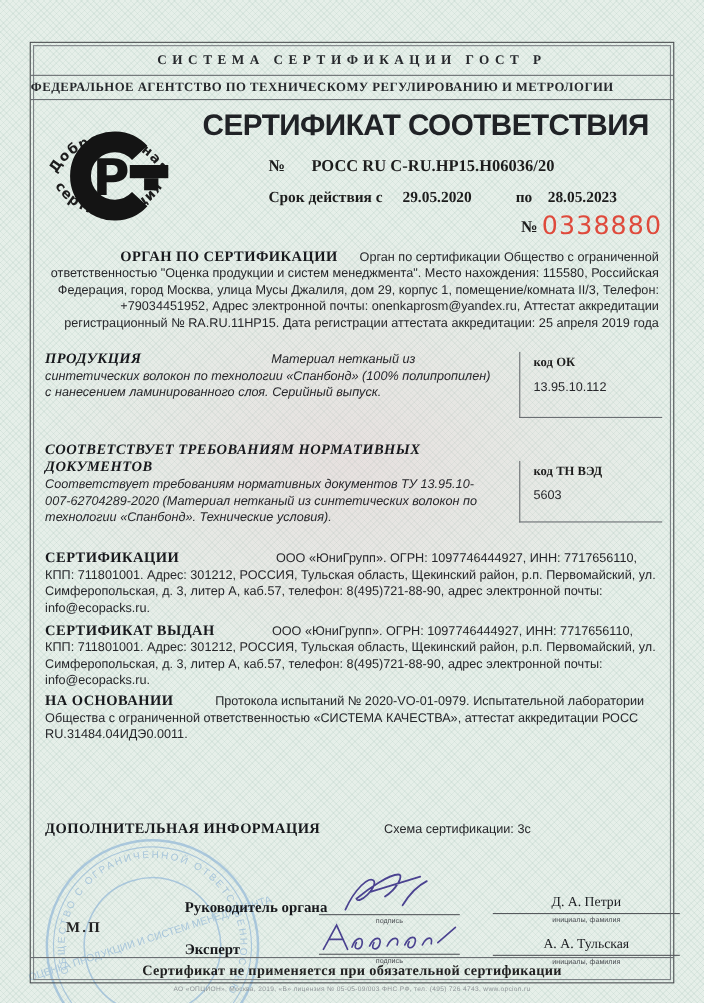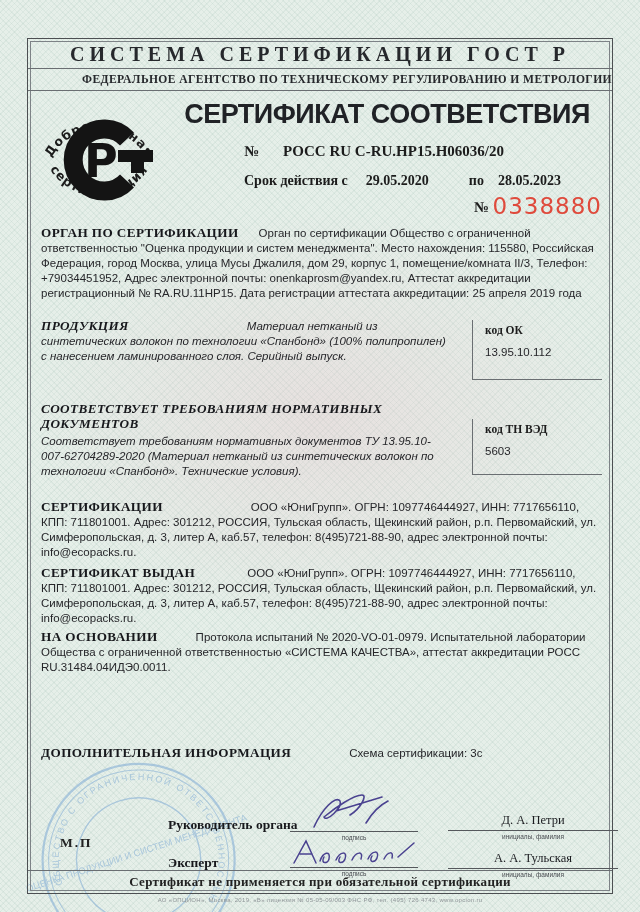--- a/index.html
+++ b/index.html
@@ -8,23 +8,23 @@
     background:
       radial-gradient(ellipse 420px 300px at 50% 46%, rgba(233,190,200,0.30), rgba(233,190,200,0) 70%),
       repeating-linear-gradient(45deg, rgba(150,185,172,0.14) 0 1px, rgba(0,0,0,0) 1px 4px),
       repeating-linear-gradient(-45deg, rgba(150,185,172,0.14) 0 1px, rgba(0,0,0,0) 1px 4px),
       linear-gradient(#e6efe9,#e6efe9);
     font-family:"Liberation Serif", serif;color:#1c1c1c;
   }
   .frame{position:absolute;left:27px;top:38px;right:27px;bottom:18px;border:1.5px solid #4c4f52;}
   .frame-inner{position:absolute;inset:2px;border:1px solid #7d8286;}
   .hdr1{position:absolute;left:0;right:0;top:0;height:29px;border-bottom:1px solid #6a6e72;
-        text-align:center;font-weight:bold;font-size:20px;letter-spacing:5px;line-height:30px;color:#26282c;}
+        text-align:center;font-weight:bold;font-size:12px;letter-spacing:5px;line-height:30px;color:#26282c;}
   .hdr2{position:absolute;left:0;right:0;top:30px;height:21px;border-bottom:1px solid #6a6e72;
-        text-align:right;font-weight:bold;font-size:11.6px;letter-spacing:0.4px;line-height:21px;color:#26282c;}
+        text-align:left;font-weight:bold;font-size:11.6px;letter-spacing:0.4px;line-height:21px;color:#26282c;}
   .titleblock{position:absolute;left:0;right:0;top:52px;height:130px;}
   .logo{position:absolute;left:6px;top:2px;width:130px;height:130px;}
   .cert-title{position:absolute;left:140px;right:6px;top:8px;text-align:center;
         font-family:"Liberation Sans",sans-serif;font-weight:bold;font-size:27px;letter-spacing:-0.5px;color:#202226;}
   .numline{position:absolute;left:216px;top:52px;font-weight:bold;font-size:15px;}
   .numline .no{margin-right:24px;}
   .validline{position:absolute;left:216px;top:82px;font-weight:bold;font-size:14px;}
   .validline .d1{margin-left:18px;margin-right:40px;}
   .validline .d2{margin-left:14px;}
   .serial{position:absolute;right:10px;top:102px;font-size:15px;font-weight:bold;}
@@ -107,21 +107,21 @@
       <div class="validline">
         <span>Срок действия  с</span><span class="d1">29.05.2020</span><span>по</span><span class="d2">28.05.2023</span>
       </div>
 
       <div class="serial">
         <span>№</span>
         <span class="digits">0338880</span>
       </div>
     </div>
 
-    <div class="sec" style="top:186px;">
+    <div class="sec" style="top:186px;text-align:right;">
       <span class="lbl gap20">ОРГАН ПО СЕРТИФИКАЦИИ</span><span>Орган по сертификации Общество с ограниченной ответственностью "Оценка продукции и систем менеджмента". Место нахождения: 115580, Российская Федерация, город Москва, улица Мусы Джалиля, дом 29, корпус 1, помещение/комната II/3, Телефон: +79034451952, Адрес электронной почты: onenkaprosm@yandex.ru, Аттестат аккредитации регистрационный № RA.RU.11HP15. Дата регистрации аттестата аккредитации: 25 апреля 2019 года</span>
     </div>
 
     <div class="sec pad-r" style="top:279px;">
       <span class="lbl gap120">ПРОДУКЦИЯ</span><span>Материал нетканый из синтетических волокон по технологии «Спанбонд» (100% полипропилен) с нанесением ламинированного слоя. Серийный выпуск.</span>
     </div>
     <div class="codebox" style="top:281px;height:60px;">
       <span class="clbl">код ОК</span>
       <span class="cval">13.95.10.112</span>
     </div>

